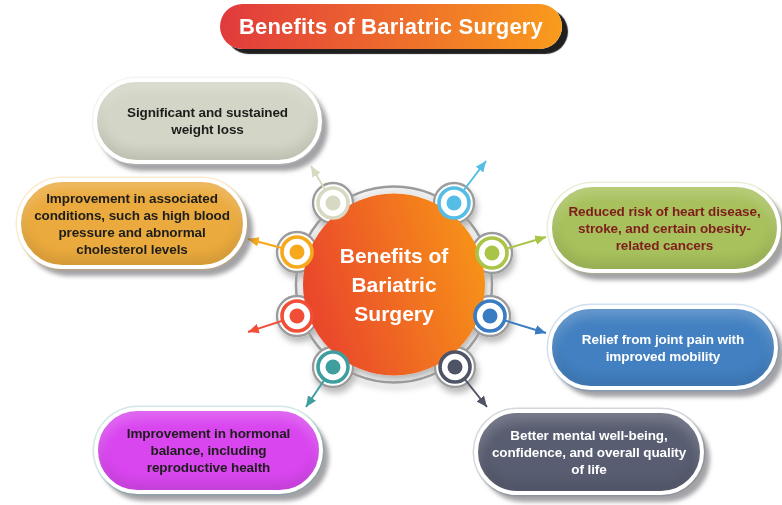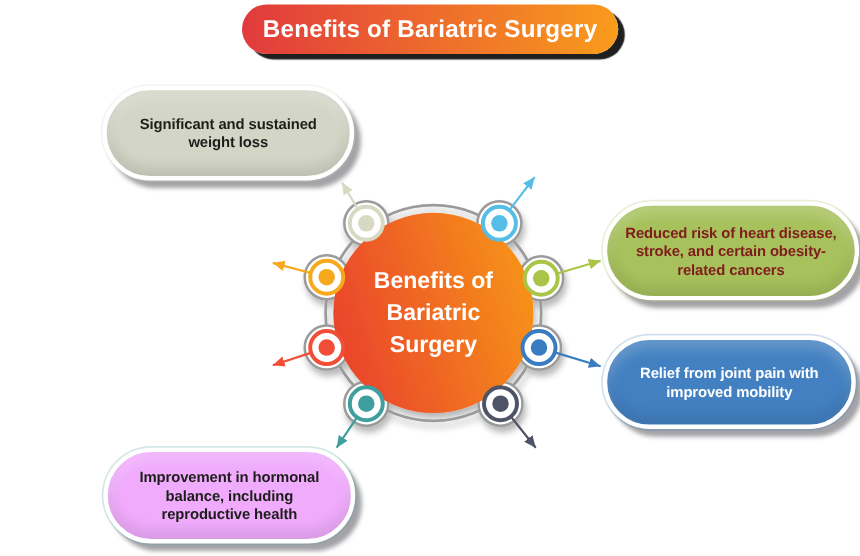--- a/index.html
+++ b/index.html
@@ -114,23 +114,29 @@
 
   <div class="banner" style="background: linear-gradient(95deg, rgb(225, 57, 61), rgb(249, 156, 28)); color: rgb(255, 255, 255);">
     <span>Benefits of Bariatric Surgery</span>
   </div>
 
   <div class="center-label" style="color: rgb(255, 255, 255);">Benefits of Bariatric Surgery</div>
 
   <div class="pill p1" style="background: rgb(211, 213, 198); color: rgb(29, 29, 27); box-shadow: rgba(211, 213, 198, 0.25) 0px 0px 0px 1.5px, rgba(88, 88, 94, 0.55) 6px 7px 4px, rgba(255, 255, 255, 0.2) 0px 8px 12px inset, rgba(0, 0, 0, 0.1) 0px -8px 12px inset; align-items: center;">
     <span class="pill-text">Significant and sustained weight loss</span>
   </div>
+  <div class="pill p3" style="background: rgb(235, 170, 61); color: rgb(29, 29, 27); box-shadow: rgba(235, 170, 61, 0.25) 0px 0px 0px 1.5px, rgba(88, 88, 94, 0.55) 6px 7px 4px, rgba(255, 255, 255, 0.2) 0px 8px 12px inset, rgba(0, 0, 0, 0.1) 0px -8px 12px inset;">
+    <span class="pill-text">Improvement in associated conditions, such as high blood pressure and abnormal cholesterol levels</span>
+  </div>
   <div class="pill p4" style="background: rgb(167, 193, 92); color: #7f1d1d; box-shadow: rgba(167, 193, 92, 0.25) 0px 0px 0px 1.5px, rgba(88, 88, 94, 0.55) 6px 7px 4px, rgba(255, 255, 255, 0.2) 0px 8px 12px inset, rgba(0, 0, 0, 0.1) 0px -8px 12px inset;">
     <span class="pill-text">Reduced risk of heart disease, stroke, and certain obesity-related cancers</span>
   </div>
   <div class="pill p6" style="background: rgb(66, 128, 193); color: rgb(255, 255, 255); box-shadow: rgba(66, 128, 193, 0.25) 0px 0px 0px 1.5px, rgba(88, 88, 94, 0.55) 6px 7px 4px, rgba(255, 255, 255, 0.2) 0px 8px 12px inset, rgba(0, 0, 0, 0.1) 0px -8px 12px inset;">
     <span class="pill-text">Relief from joint pain with improved mobility</span>
   </div>
-  <div class="pill p7" style="background: #f0abfc; color: rgb(29, 29, 27); box-shadow: rgba(78, 159, 160, 0.25) 0px 0px 0px 1.5px, rgba(88, 88, 94, 0.55) 6px 7px 4px, rgba(255, 255, 255, 0.2) 0px 8px 12px inset, rgba(0, 0, 0, 0.1) 0px -8px 12px inset; justify-content: flex-end;">
+  <div class="pill p7" style="background: #d946ef; color: rgb(29, 29, 27); box-shadow: rgba(78, 159, 160, 0.25) 0px 0px 0px 1.5px, rgba(88, 88, 94, 0.55) 6px 7px 4px, rgba(255, 255, 255, 0.2) 0px 8px 12px inset, rgba(0, 0, 0, 0.1) 0px -8px 12px inset; justify-content: flex-end;">
     <span class="pill-text">Improvement in hormonal balance, including reproductive health</span>
+  </div>
+  <div class="pill p8" style="background: rgb(88, 93, 113); color: rgb(255, 255, 255); box-shadow: rgba(88, 93, 113, 0.25) 0px 0px 0px 1.5px, rgba(88, 88, 94, 0.55) 6px 7px 4px, rgba(255, 255, 255, 0.2) 0px 8px 12px inset, rgba(0, 0, 0, 0.1) 0px -8px 12px inset;">
+    <span class="pill-text">Better mental well-being, confidence, and overall quality of life</span>
   </div>
 
 </div>
 
 </body></html>

